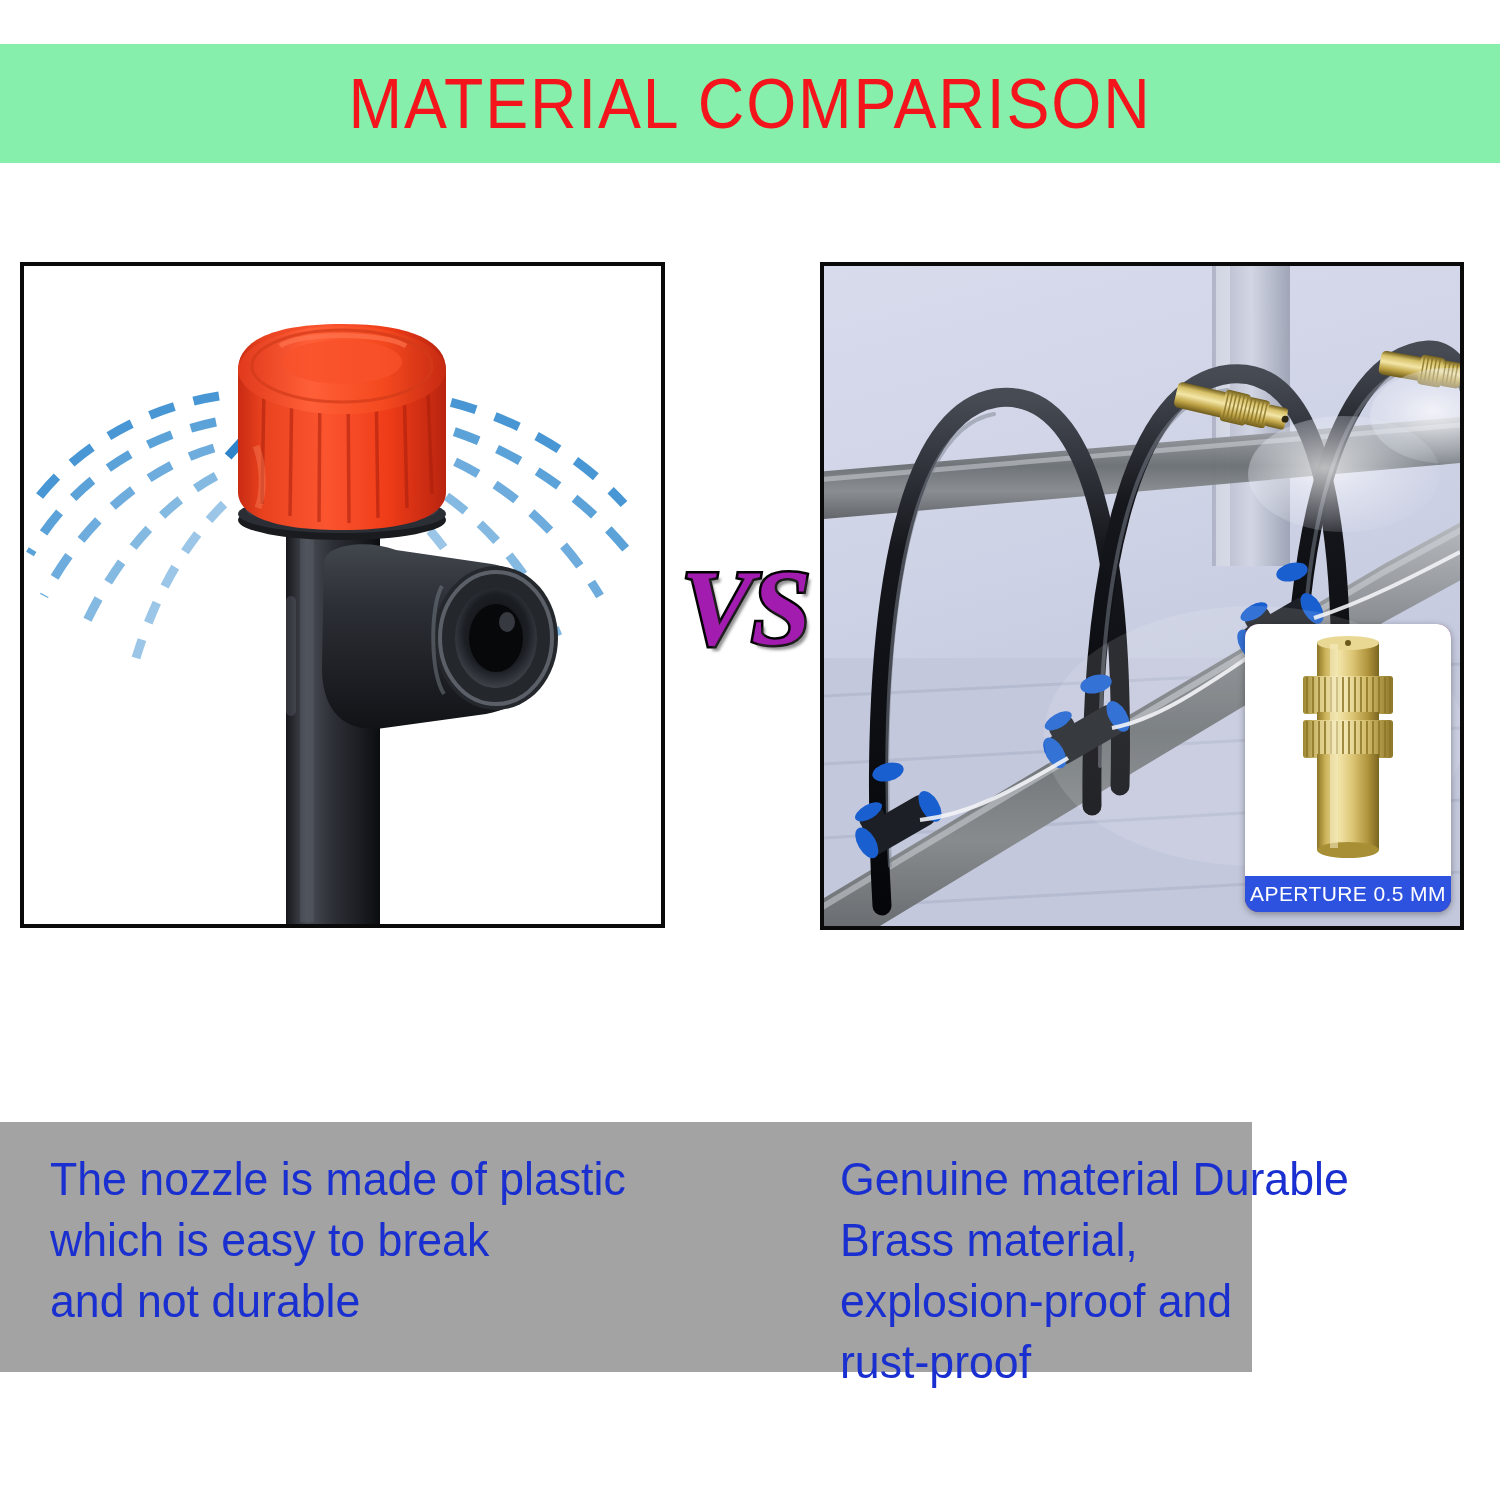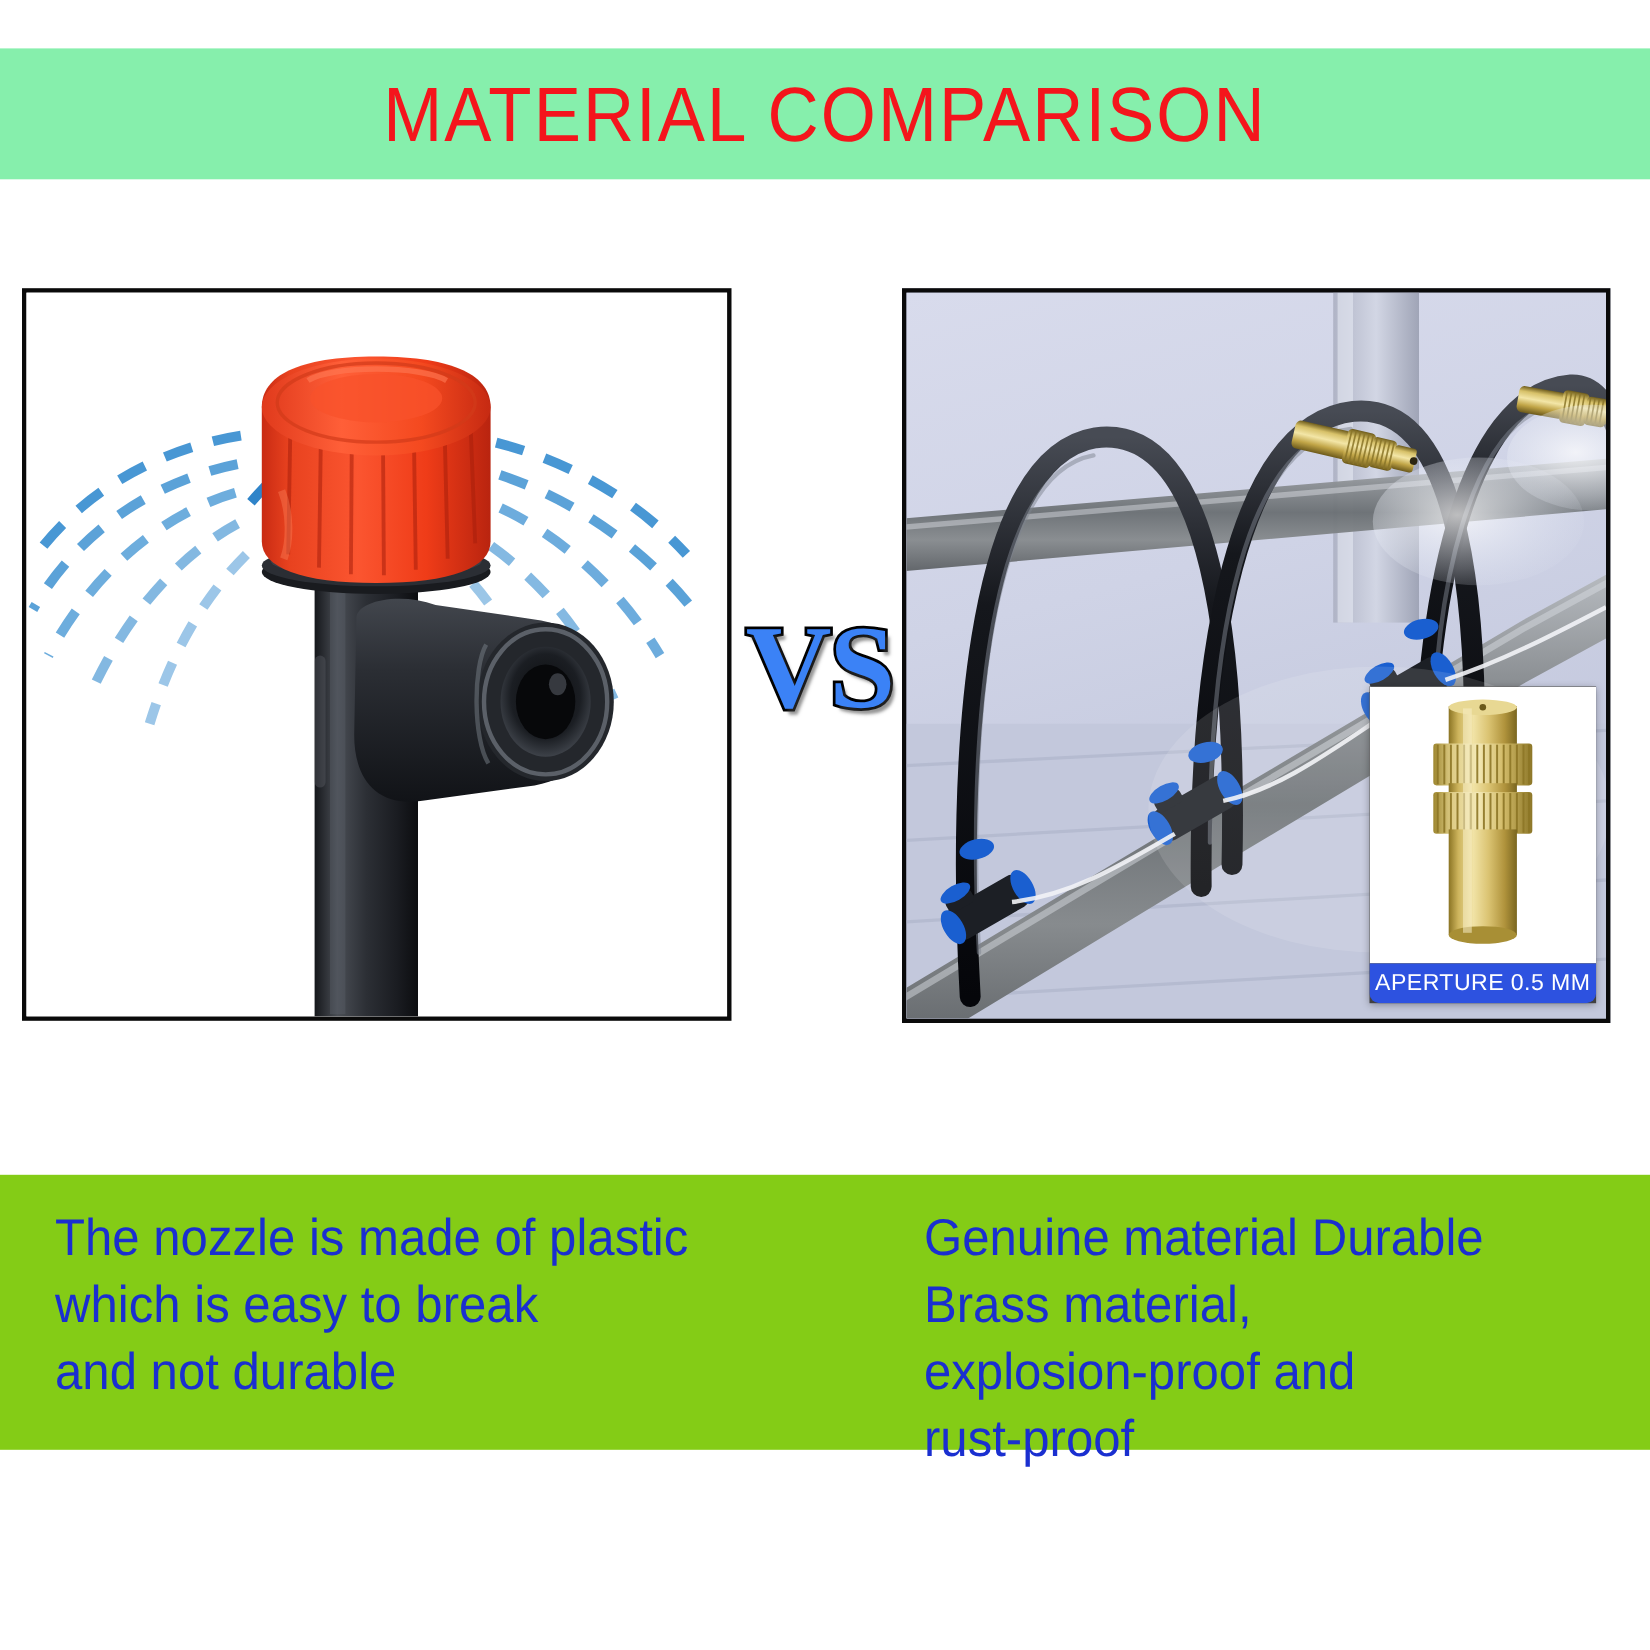--- a/index.html
+++ b/index.html
@@ -43,22 +43,22 @@
 
   
   .vs-badge{
     position:absolute;left:660px;top:548px;width:170px;height:120px;
     display:flex;align-items:center;justify-content:center;
     z-index:40;
     pointer-events:none;
   }
   .vs-text{
     font-family:"Liberation Serif",serif;
-    font-size:108px;font-weight:700;
-    color:#3b82f6;
+    font-size:108px;font-weight:700;font-style:italic;
+    color:#a21caf;
     letter-spacing:-2px;
     -webkit-text-stroke:5px #000000;
     paint-order:stroke fill;
     text-shadow:4px 5px 3px rgba(60,60,60,0.55);
     line-height:1;
   }
 
   
   .panel-label{
     position:absolute;
@@ -66,42 +66,42 @@
     font-size:50px;font-weight:400;
     font-family:"Liberation Sans",sans-serif;
     letter-spacing:1px;
     text-align:center;
   }
   .label-other{left:20px;top:980px;width:645px;}
   .label-ours{left:820px;top:980px;width:644px;}
 
   
   .bottom-band{
-    position:absolute;left:0;top:1068px;width:1500px;height:250px;
-    background:#84cc16;
+    position:absolute;left:0;top:1122px;width:1252px;height:250px;
+    background:#a3a3a3;
   }
   .desc{
     position:absolute;
     color:#1a2fd0;
     font-family:"Liberation Sans Narrow","Liberation Sans",sans-serif;
     font-size:47px;
     font-weight:400;
     line-height:1.30;
     white-space:pre-line;
     transform:scaleX(0.95);
     transform-origin:left top;
   }
   .desc-left{left:50px;top:26px;width:700px;}
   .desc-right{left:840px;top:26px;width:640px;}
 
   
   .inset-card{
     position:absolute;left:421px;top:358px;width:206px;height:288px;
-    background:#404040;
-    border-radius:0;
+    background:#701a75;
+    border-radius:14px;
     box-shadow:0 2px 7px rgba(0,0,0,0.35);
     overflow:hidden;
     z-index:20;
   }
   .inset-art{position:absolute;left:0;top:0;width:206px;height:252px;}
   .inset-label{
     position:absolute;left:0;bottom:0;width:206px;height:36px;
     background:#2d52e0;
     color:#ffffff;
     display:flex;align-items:center;justify-content:center;

